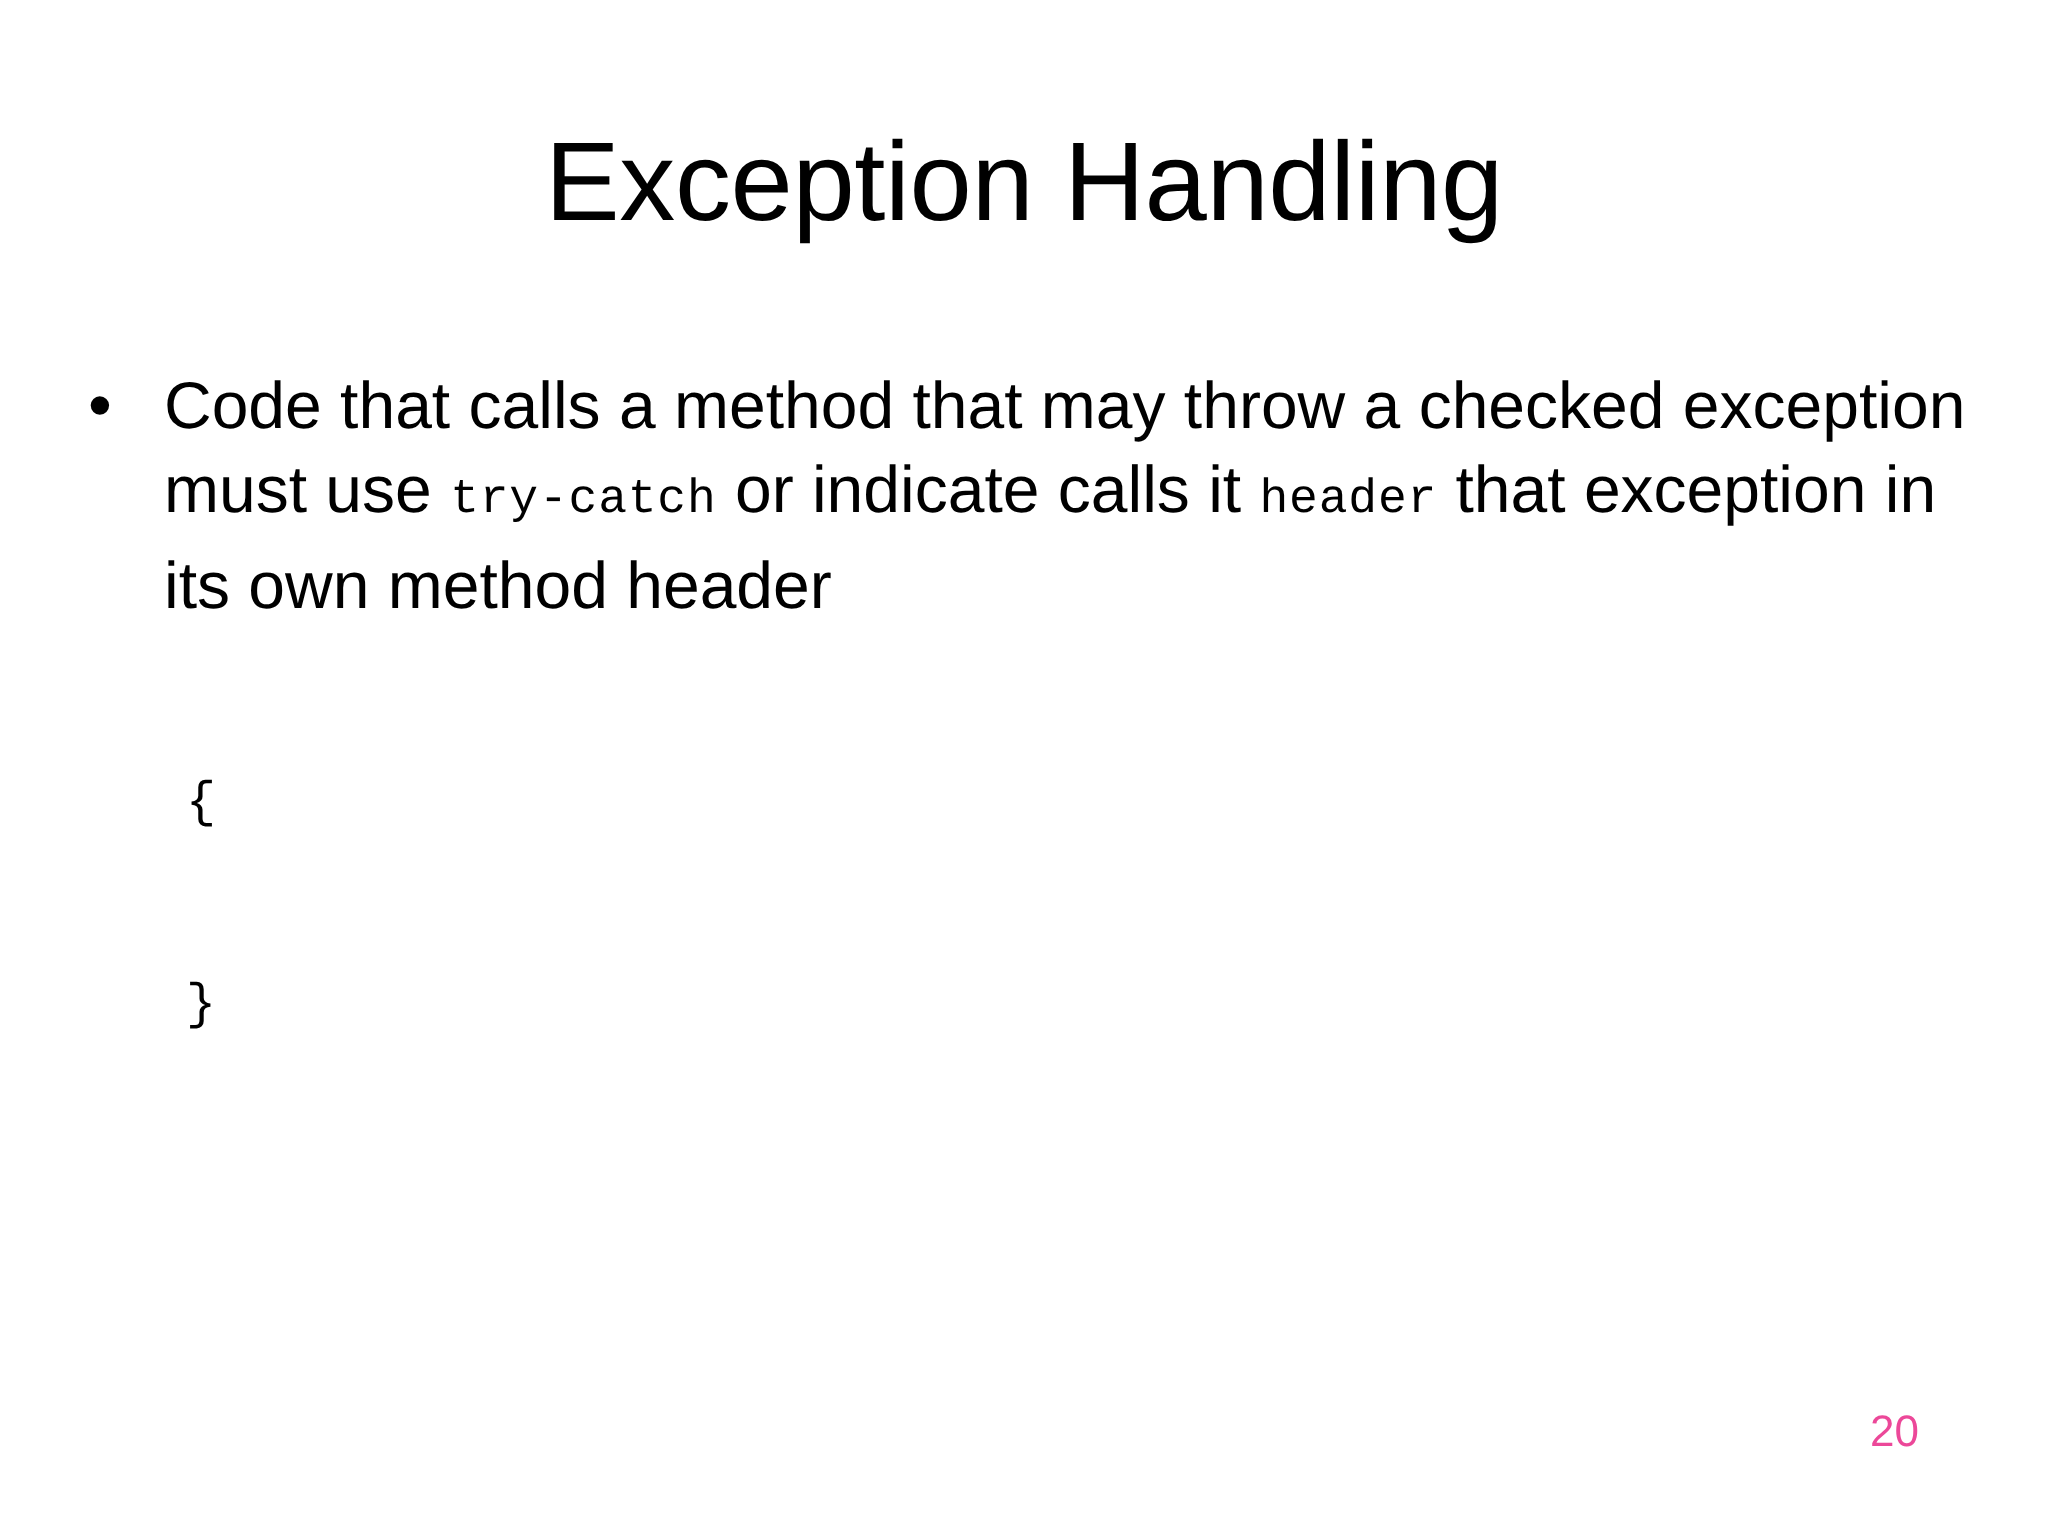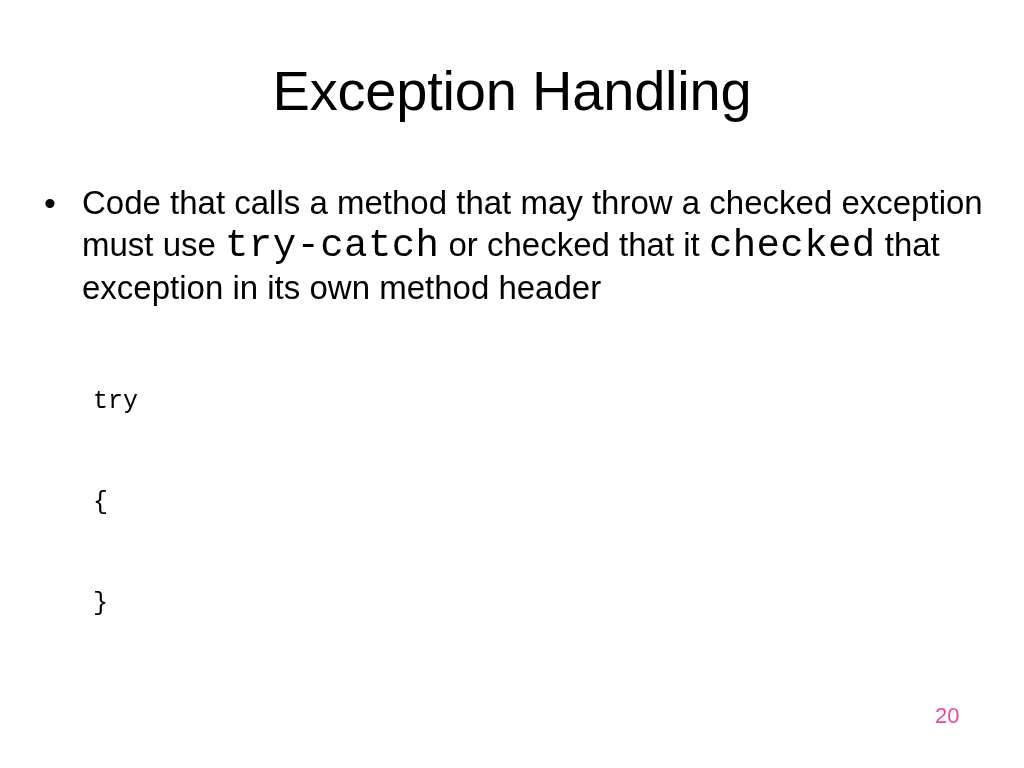--- a/index.html
+++ b/index.html
@@ -65,21 +65,21 @@
   .bullet-text {
     font-family: "Liberation Sans", sans-serif;
     font-size: 33px;
     font-weight: 400;
     line-height: 42px;
     color: #000000;
   }
 
   .mono-inline {
     font-family: "Liberation Mono", "DejaVu Sans Mono", monospace;
-    font-size: 39px;
+    font-size: 24px;
     letter-spacing: 0.4px;
   }
 
   
   .code-block {
     position: absolute;
     top: 318px;
     left: 93px;
     font-family: "Liberation Mono", "DejaVu Sans Mono", monospace;
     font-size: 25px;
@@ -108,26 +108,25 @@
 </head>
 <body>
 
 <div class="slide">
 
   <div class="slide-title">Exception Handling</div>
 
   <div class="body-block">
     <div class="bullet-row">
       <span class="bullet-marker">•</span>
-      <span class="bullet-text"><span>Code that calls a method that may throw a checked exception must use </span><span class="mono-inline">try-catch</span><span> or checked that it </span><span class="mono-inline">checked</span><span> that exception in its own method header</span></span>
+      <span class="bullet-text"><span>Code that calls a method that may throw a checked exception must use </span><span class="mono-inline">try-catch</span><span> or indicate calls it </span><span class="mono-inline">header</span><span> that exception in its own method header</span></span>
     </div>
   </div>
 
   <div class="code-block">
-    <div class="code-line">try</div>
     <div class="code-line">{</div>
     <div class="code-line">}</div>
     
     
     
     
     
     
     
     

